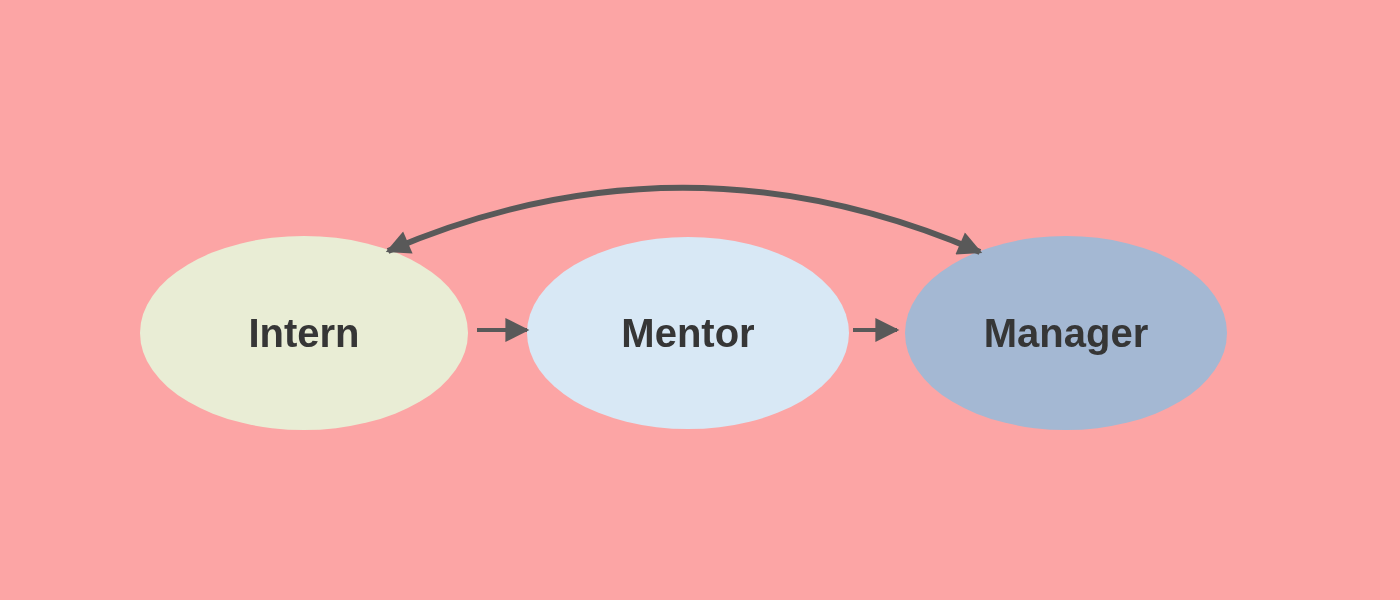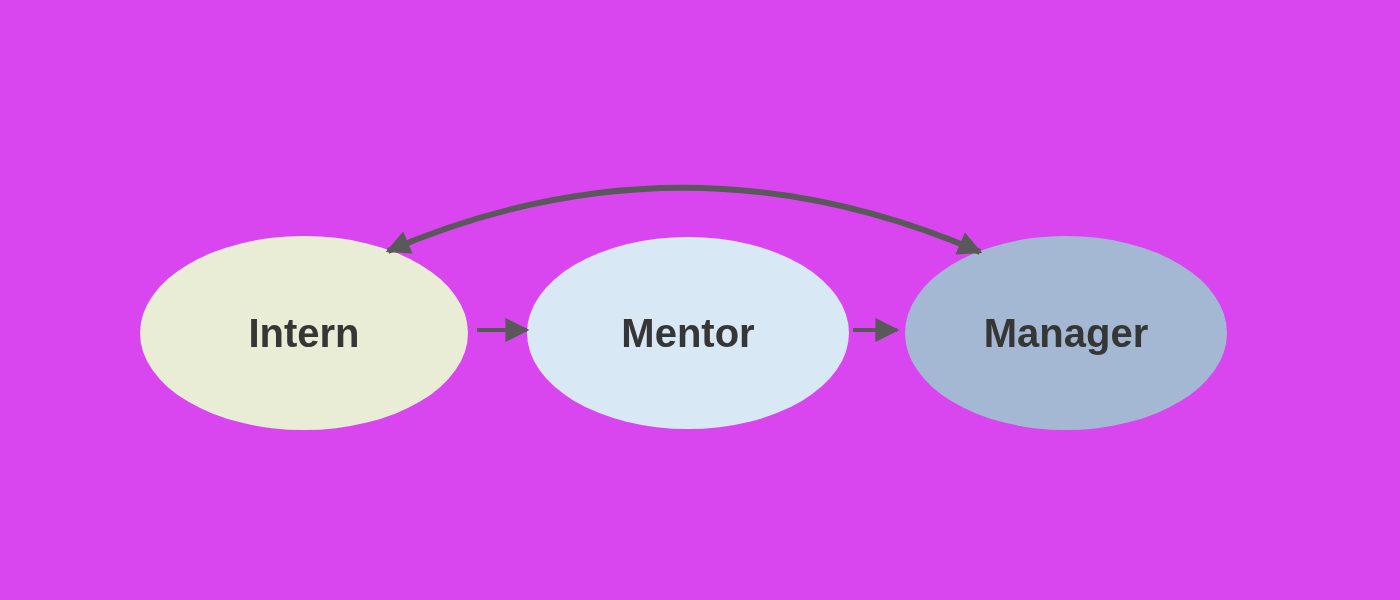--- a/index.html
+++ b/index.html
@@ -4,21 +4,21 @@
 <style>
   html, body {
     margin: 0;
     padding: 0;
     background: #ffffff;
   }
   .canvas {
     position: relative;
     width: 1400px;
     height: 600px;
-    background: #d946ef;
+    background: #fca5a5;
     overflow: hidden;
   }
   svg {
     display: block;
   }
   .node-label {
     font-family: "Liberation Sans", sans-serif;
     font-weight: 700;
     font-size: 40px;
     text-anchor: middle;

